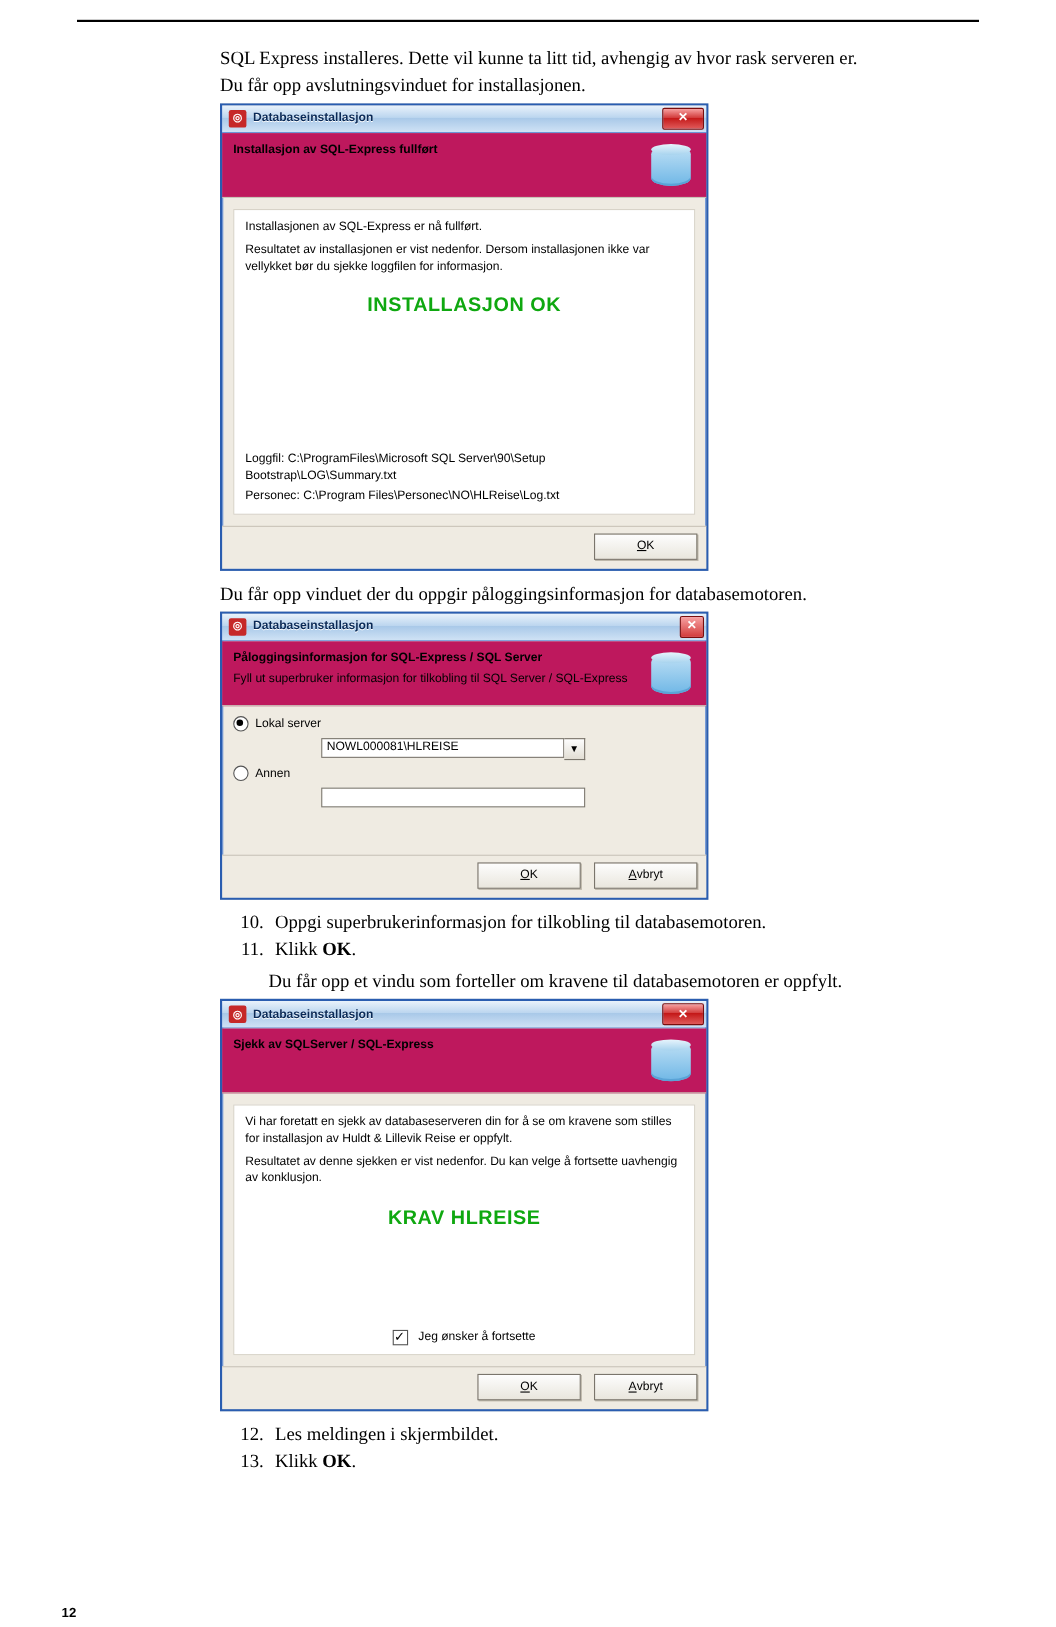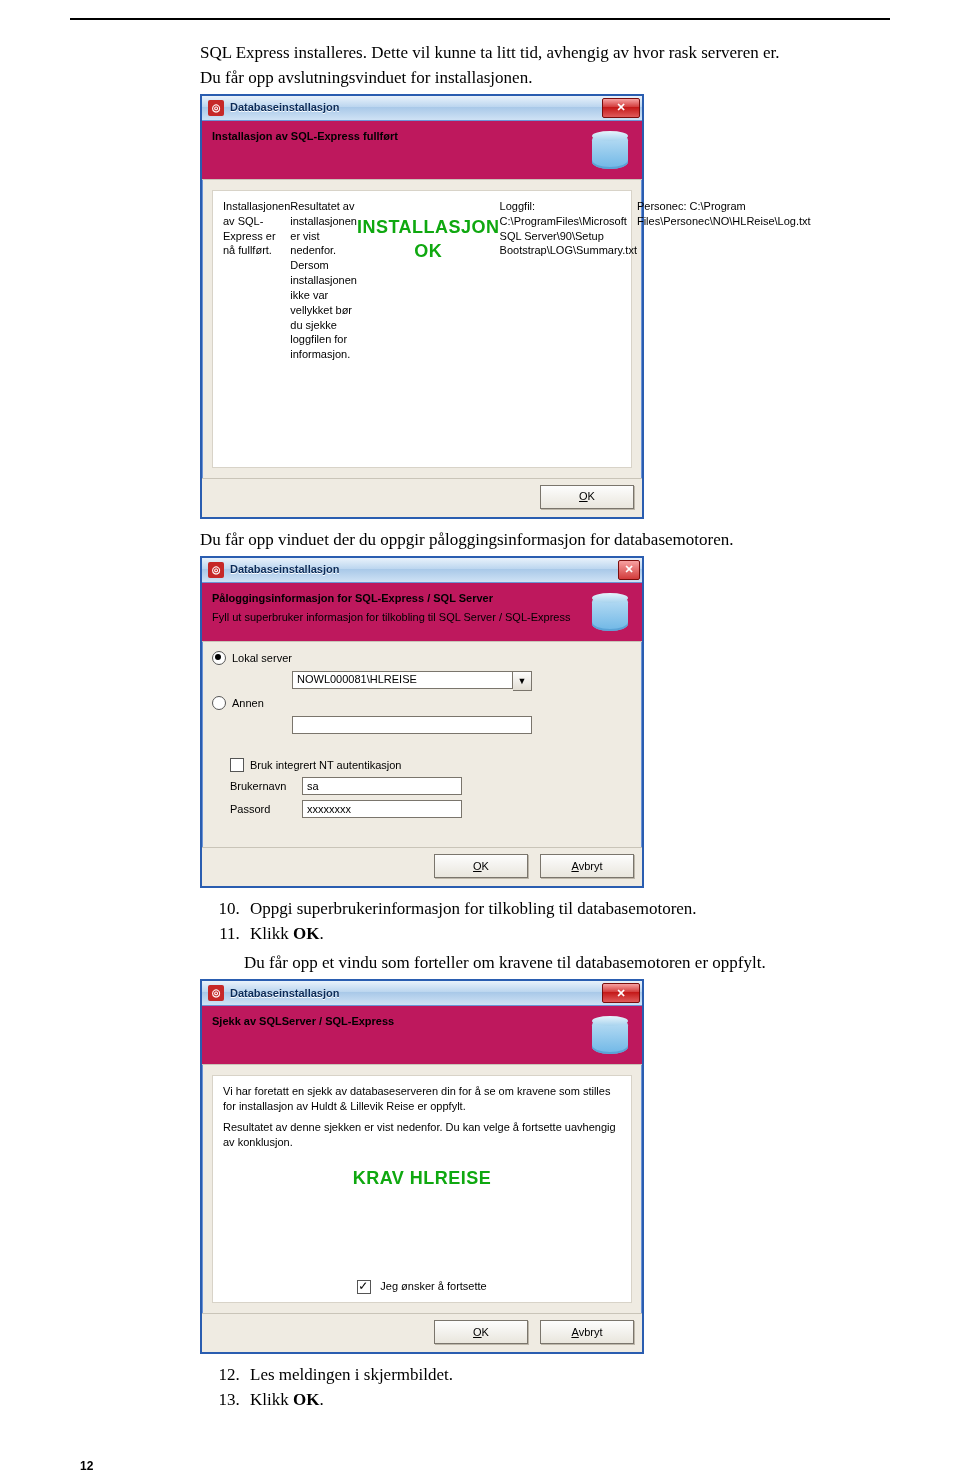--- a/index.html
+++ b/index.html
@@ -37,21 +37,21 @@
   .chk{width:12px;height:12px;border:1px solid #555;display:inline-block;vertical-align:middle;background:#fff;margin-right:6px;position:relative}
   .chk.checked::after{content:"\2713";position:absolute;top:-3px;left:0;font-size:12px}
   .txt{border:1px solid #7a756c;background:#fff;height:18px;padding:0 4px;font-family:Tahoma,Arial,sans-serif;font-size:11px;display:inline-flex;align-items:center;box-sizing:border-box}
   .combo{display:flex}
   .combo .txt{flex:1}
   .combo .drop{width:18px;height:18px;border:1px solid #7a756c;border-left:none;background:linear-gradient(#fdfdfd,#e2ded4);display:flex;align-items:center;justify-content:center;font-size:9px}
   .formrow{display:flex;align-items:center;margin:5px 0}
   .formrow .lbl{width:72px}
   .formgroup{margin-left:18px}
 
-  .pagenum{position:absolute;left:80px;bottom:24px;font-family:Arial,sans-serif;font-size:12px;font-weight:bold}
+  .pagenum{position:absolute;left:56px;bottom:24px;font-family:Arial,sans-serif;font-size:12px;font-weight:bold}
 </style>
 </head>
 <body>
 
 <div class="page">
   <div class="topbar"></div>
 
   <div class="content">
     <p class="para">SQL Express installeres. Dette vil kunne ta litt tid, avhengig av hvor rask serveren er.</p>
     <p class="para">Du får opp avslutningsvinduet for installasjonen.</p>
@@ -64,21 +64,21 @@
             <span>✕</span>
           </div>
       </div>
       <div class="header">
         <div class="htext">
           <div class="htitle">Installasjon av SQL-Express fullført</div>
         </div>
         <div class="dbicon"></div>
       </div>
       <div class="body">
-        <div class="whitepad" style="min-height:260px;display:flex;">
+        <div class="whitepad" style="min-height:260px;display:flex;flex-direction:column">
           <div>Installasjonen av SQL-Express er nå fullført.</div>
           <div style="height:6px"></div>
           <div>Resultatet av installasjonen er vist nedenfor. Dersom installasjonen ikke var vellykket bør du sjekke loggfilen for informasjon.</div>
           <div class="greenbig">INSTALLASJON OK</div>
           <div style="flex:1"></div>
           <div>
             <span>Loggfil:</span>
             <span>C:\ProgramFiles\Microsoft SQL Server\90\Setup Bootstrap\LOG\Summary.txt</span>
           </div>
           <div style="height:4px"></div>
@@ -125,34 +125,20 @@
           </div>
         </div>
         <div class="formrow">
           <span class="radio"></span>
           <span>Annen</span>
         </div>
         <div class="formrow" style="margin-left:80px">
           <div class="txt" style="width:240px"></div>
         </div>
         <div style="height:14px"></div>
-        <div class="formgroup">
-          <div class="formrow">
-            <span class="chk"></span>
-            <span>Bruk integrert NT autentikasjon</span>
-          </div>
-          <div class="formrow">
-            <span class="lbl">Brukernavn</span>
-            <div class="txt" style="width:160px">sa</div>
-          </div>
-          <div class="formrow">
-            <span class="lbl">Passord</span>
-            <div class="txt" style="width:160px">xxxxxxxx</div>
-          </div>
-        </div>
         <div style="height:14px"></div>
       </div>
       <div class="btnrow">
         <div class="wbtn">
             <span class="u">O</span>
             <span>K</span>
           </div>
         <div class="wbtn">
             <span class="u">A</span>
             <span>vbryt</span>

